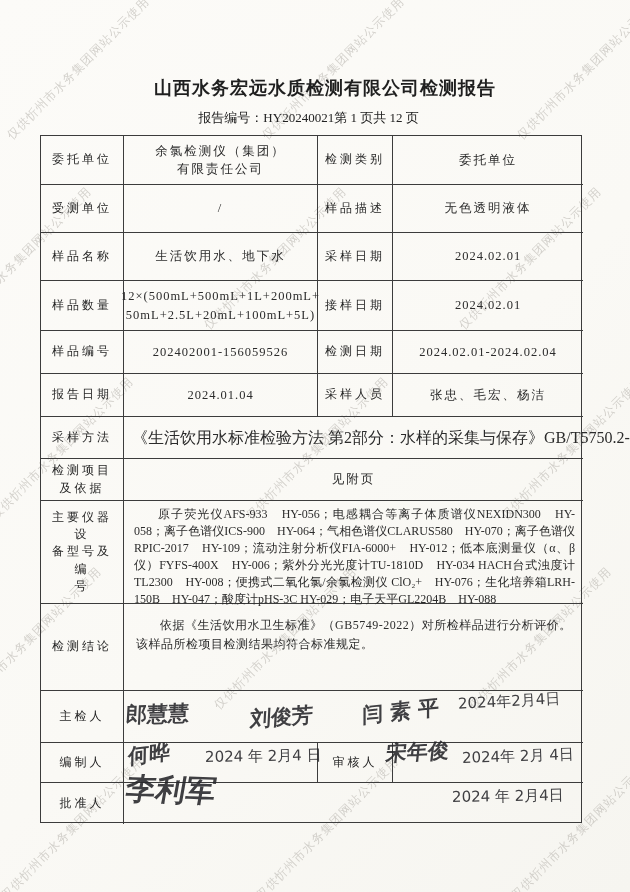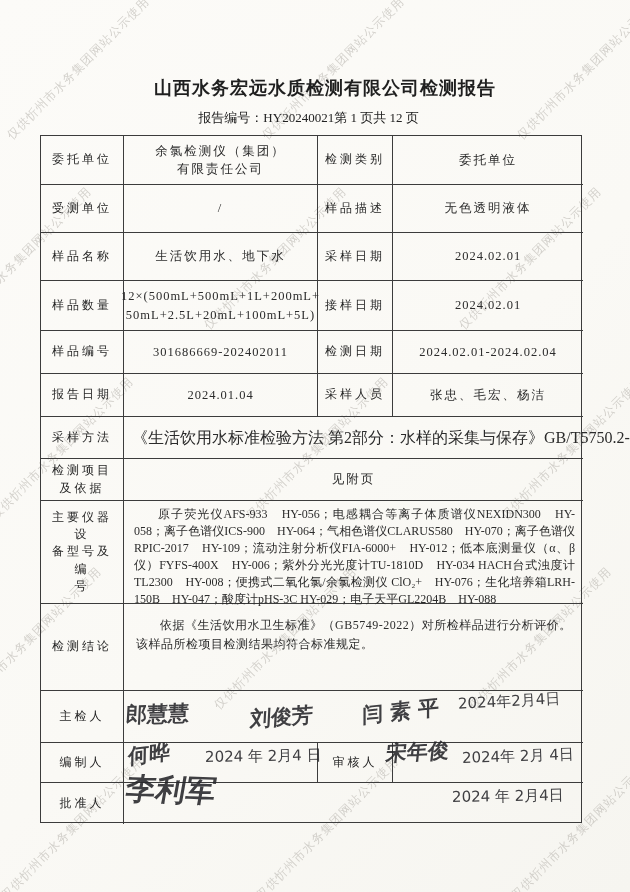--- a/index.html
+++ b/index.html
@@ -133,21 +133,21 @@
     <div class="cell lbl" style="grid-area:3/3">采样日期</div>
     <div class="cell num lastcol" style="grid-area:3/4">2024.02.01</div>
 
     <div class="cell lbl" style="grid-area:4/1">样品数量</div>
     <div class="cell num" style="grid-area:4/2">12×(500mL+500mL+1L+200mL+
 50mL+2.5L+20mL+100mL+5L)</div>
     <div class="cell lbl" style="grid-area:4/3">接样日期</div>
     <div class="cell num lastcol" style="grid-area:4/4">2024.02.01</div>
 
     <div class="cell lbl" style="grid-area:5/1">样品编号</div>
-    <div class="cell num" style="grid-area:5/2">301686669-202402011</div>
+    <div class="cell num" style="grid-area:5/2">202402001-156059526</div>
     <div class="cell lbl" style="grid-area:5/3">检测日期</div>
     <div class="cell num lastcol" style="grid-area:5/4">2024.02.01-2024.02.04</div>
 
     <div class="cell lbl" style="grid-area:6/1">报告日期</div>
     <div class="cell num" style="grid-area:6/2">2024.01.04</div>
     <div class="cell lbl" style="grid-area:6/3">采样人员</div>
     <div class="cell val lastcol" style="grid-area:6/4">张忠、毛宏、杨洁</div>
 
     <div class="cell lbl" style="grid-area:7/1">采样方法</div>
     <div class="cell onelinecell lastcol" style="grid-area:7/2/8/5">《生活饮用水标准检验方法 第2部分：水样的采集与保存》GB/T5750.2-2023</div>

